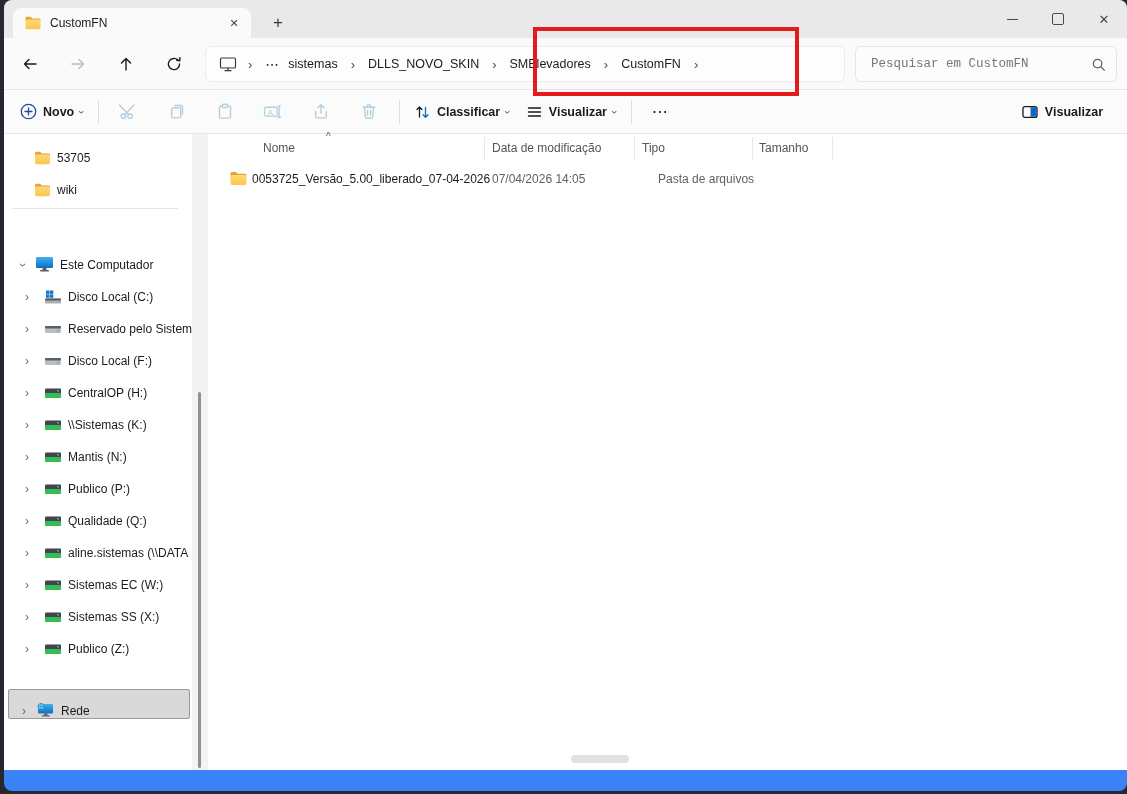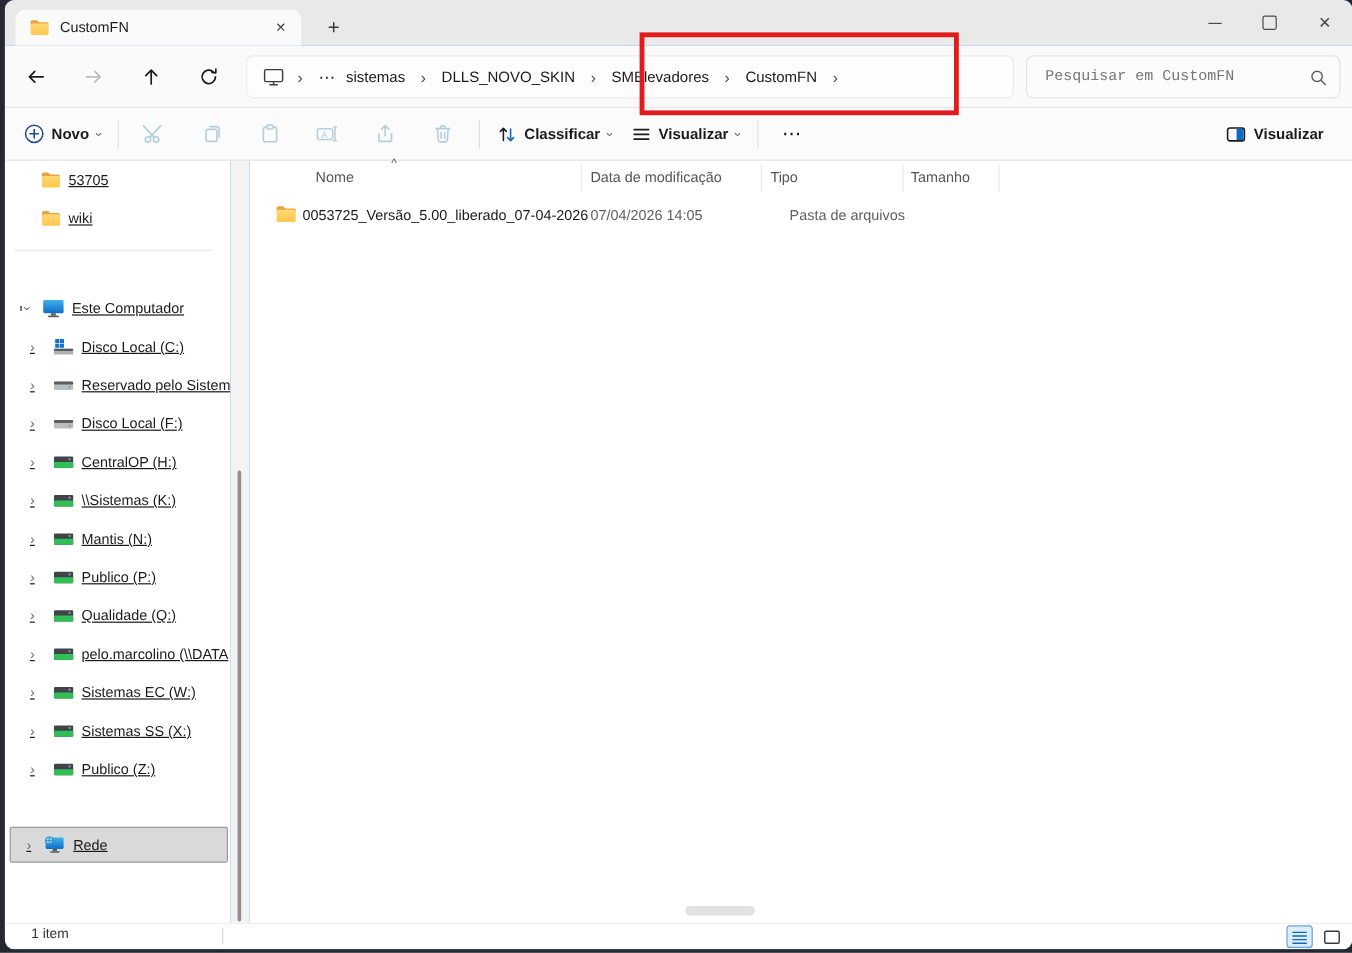--- a/index.html
+++ b/index.html
@@ -42,21 +42,21 @@
            box-sizing:border-box;display:flex;align-items:center;}
   .tb-group{display:flex;align-items:center;height:34px;border-radius:5px;padding:0 8px;}
   .tb-label{font-size:12.5px;margin:0 6px;font-weight:bold;}
   .tb-chev{font-size:11px;color:#5f5f5f;display:inline-block;transform:rotate(90deg);}
   .tb-sep{width:1px;height:24px;background:#e0e0e0;margin:0 6px;}
   .tb-icon{width:48px;height:34px;display:flex;align-items:center;justify-content:center;border-radius:5px;}
   .tb-more{font-size:16px;letter-spacing:2px;padding:0 14px;}
   .tb-right{margin-left:auto;margin-right:10px;display:flex;align-items:center;}
   
   .sidebar{position:absolute;left:0;top:134px;width:188px;bottom:21px;background:#fff;overflow:hidden;padding-top:1px;box-sizing:border-box;}
-  .side-row{height:30px;margin-bottom:2px;display:flex;align-items:center;font-size:12px;white-space:nowrap;overflow:hidden;text-decoration:underline;}
+  .side-row{height:30px;margin-bottom:2px;display:flex;align-items:flex-end;font-size:12px;white-space:nowrap;overflow:hidden;}
   .side-row.pinned{padding-left:30px;}
   .side-row.toplevel{padding-left:12px;margin-top:33px;}
   .side-row.drive{padding-left:21px;}
   .side-chev{width:19px;color:#6b6b6b;font-size:12px;flex:none;}
   .side-chev.down{transform:rotate(90deg);width:14px;text-align:center;margin-right:5px;}
   .side-icon{flex:none;margin-right:6px;display:flex;align-items:center;}
   .side-sep{height:1px;background:#e5e5e5;margin:11px 14px 19px 8px;}
   .side-row.selected{background:#d9d9d9;border:1px solid #9a9a9a;border-radius:2px;box-sizing:border-box;
                      margin-left:4px;margin-right:2px;height:30px;padding-left:8px;}
   .gutter{position:absolute;left:188px;top:134px;width:16px;bottom:21px;background:#f3f3f3;}
@@ -390,21 +390,21 @@
     </div>
     <div class="side-row drive">
       <span class="side-chev">›</span>
       <span class="side-icon">
           <svg width="18" height="14" viewBox="0 0 18 14">
             <rect x="1" y="2.5" width="16" height="9.5" rx="1" fill="#40454b"></rect>
             <rect x="1" y="7" width="16" height="5" rx="1" fill="#2fbf56"></rect>
             <circle cx="14" cy="4.7" r="0.9" fill="#9aa0a6"></circle>
           </svg>
         </span>
-      <span>pelo.marcolino (\\DATA</span>
+      <span>aline.sistemas (\\DATA</span>
     </div>
     <div class="side-row drive">
       <span class="side-chev">›</span>
       <span class="side-icon">
           <svg width="18" height="14" viewBox="0 0 18 14">
             <rect x="1" y="2.5" width="16" height="9.5" rx="1" fill="#40454b"></rect>
             <rect x="1" y="7" width="16" height="5" rx="1" fill="#2fbf56"></rect>
             <circle cx="14" cy="4.7" r="0.9" fill="#9aa0a6"></circle>
           </svg>
         </span>
@@ -466,30 +466,14 @@
       <span class="fr-cell" style="left:22px;top:5px"><svg width="17" height="15" viewBox="0 0 16 14">
             <path d="M0.5 2.2C0.5 1.4 1.1 0.8 1.9 0.8H5.6L7.3 2.5H14.1C14.9 2.5 15.5 3.1 15.5 3.9V5H0.5Z" fill="#e8a33d"></path>
             <rect x="0.5" y="3.6" width="15" height="9.6" rx="1.4" fill="url(#gfold)"></rect>
           </svg></span>
       <span class="fr-cell" style="left:44px">0053725_Versão_5.00_liberado_07-04-2026</span>
       <span class="fr-cell muted" style="left:284px">07/04/2026 14:05</span>
       <span class="fr-cell muted" style="left:450px">Pasta de arquivos</span>
     </div>
   </div>
 
-  <div class="statusbar">
-    <span class="status-text">1 item</span>
-    <span class="status-sep"></span>
-    <div class="viewbtns">
-      <div class="vb active">
-        <svg width="14" height="12" viewBox="0 0 14 12">
-            <path d="M1 2h12M1 5h12M1 8h12M1 11h12" stroke="#0b6ac0" stroke-width="1.2"></path>
-          </svg>
-      </div>
-      <div class="vb">
-        <svg width="14" height="12" viewBox="0 0 14 12">
-            <rect x="1" y="1" width="12" height="10" rx="1" fill="none" stroke="#3b3b3b" stroke-width="1.2"></rect>
-          </svg>
-      </div>
-    </div>
-  </div>
 
 </div>
 
 </body></html>

